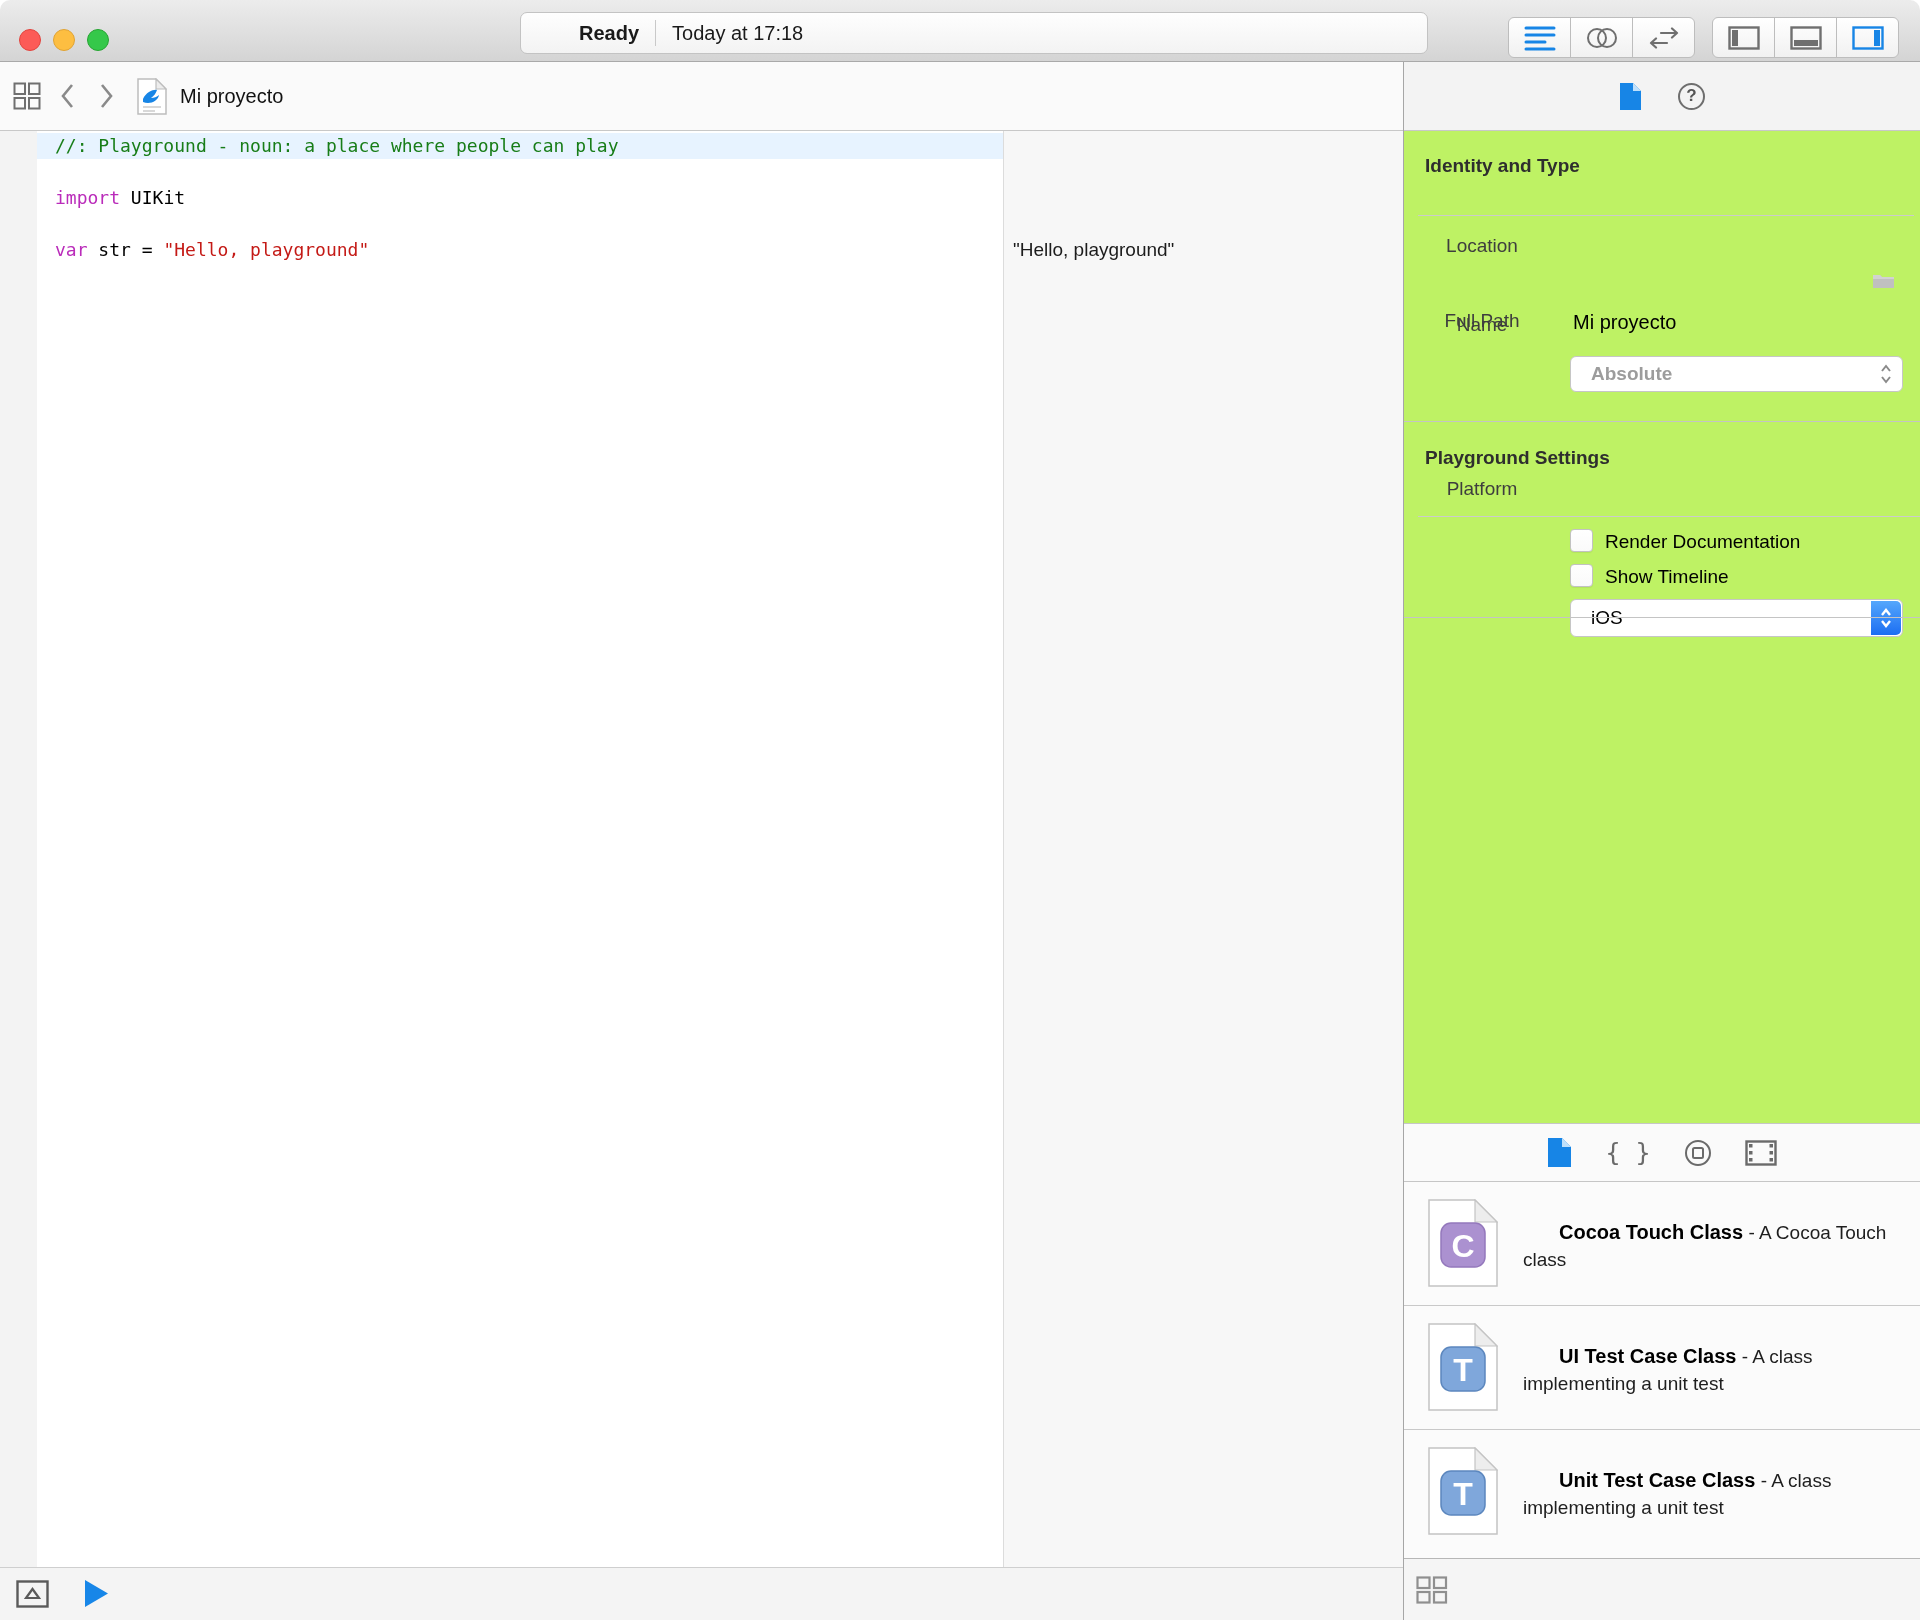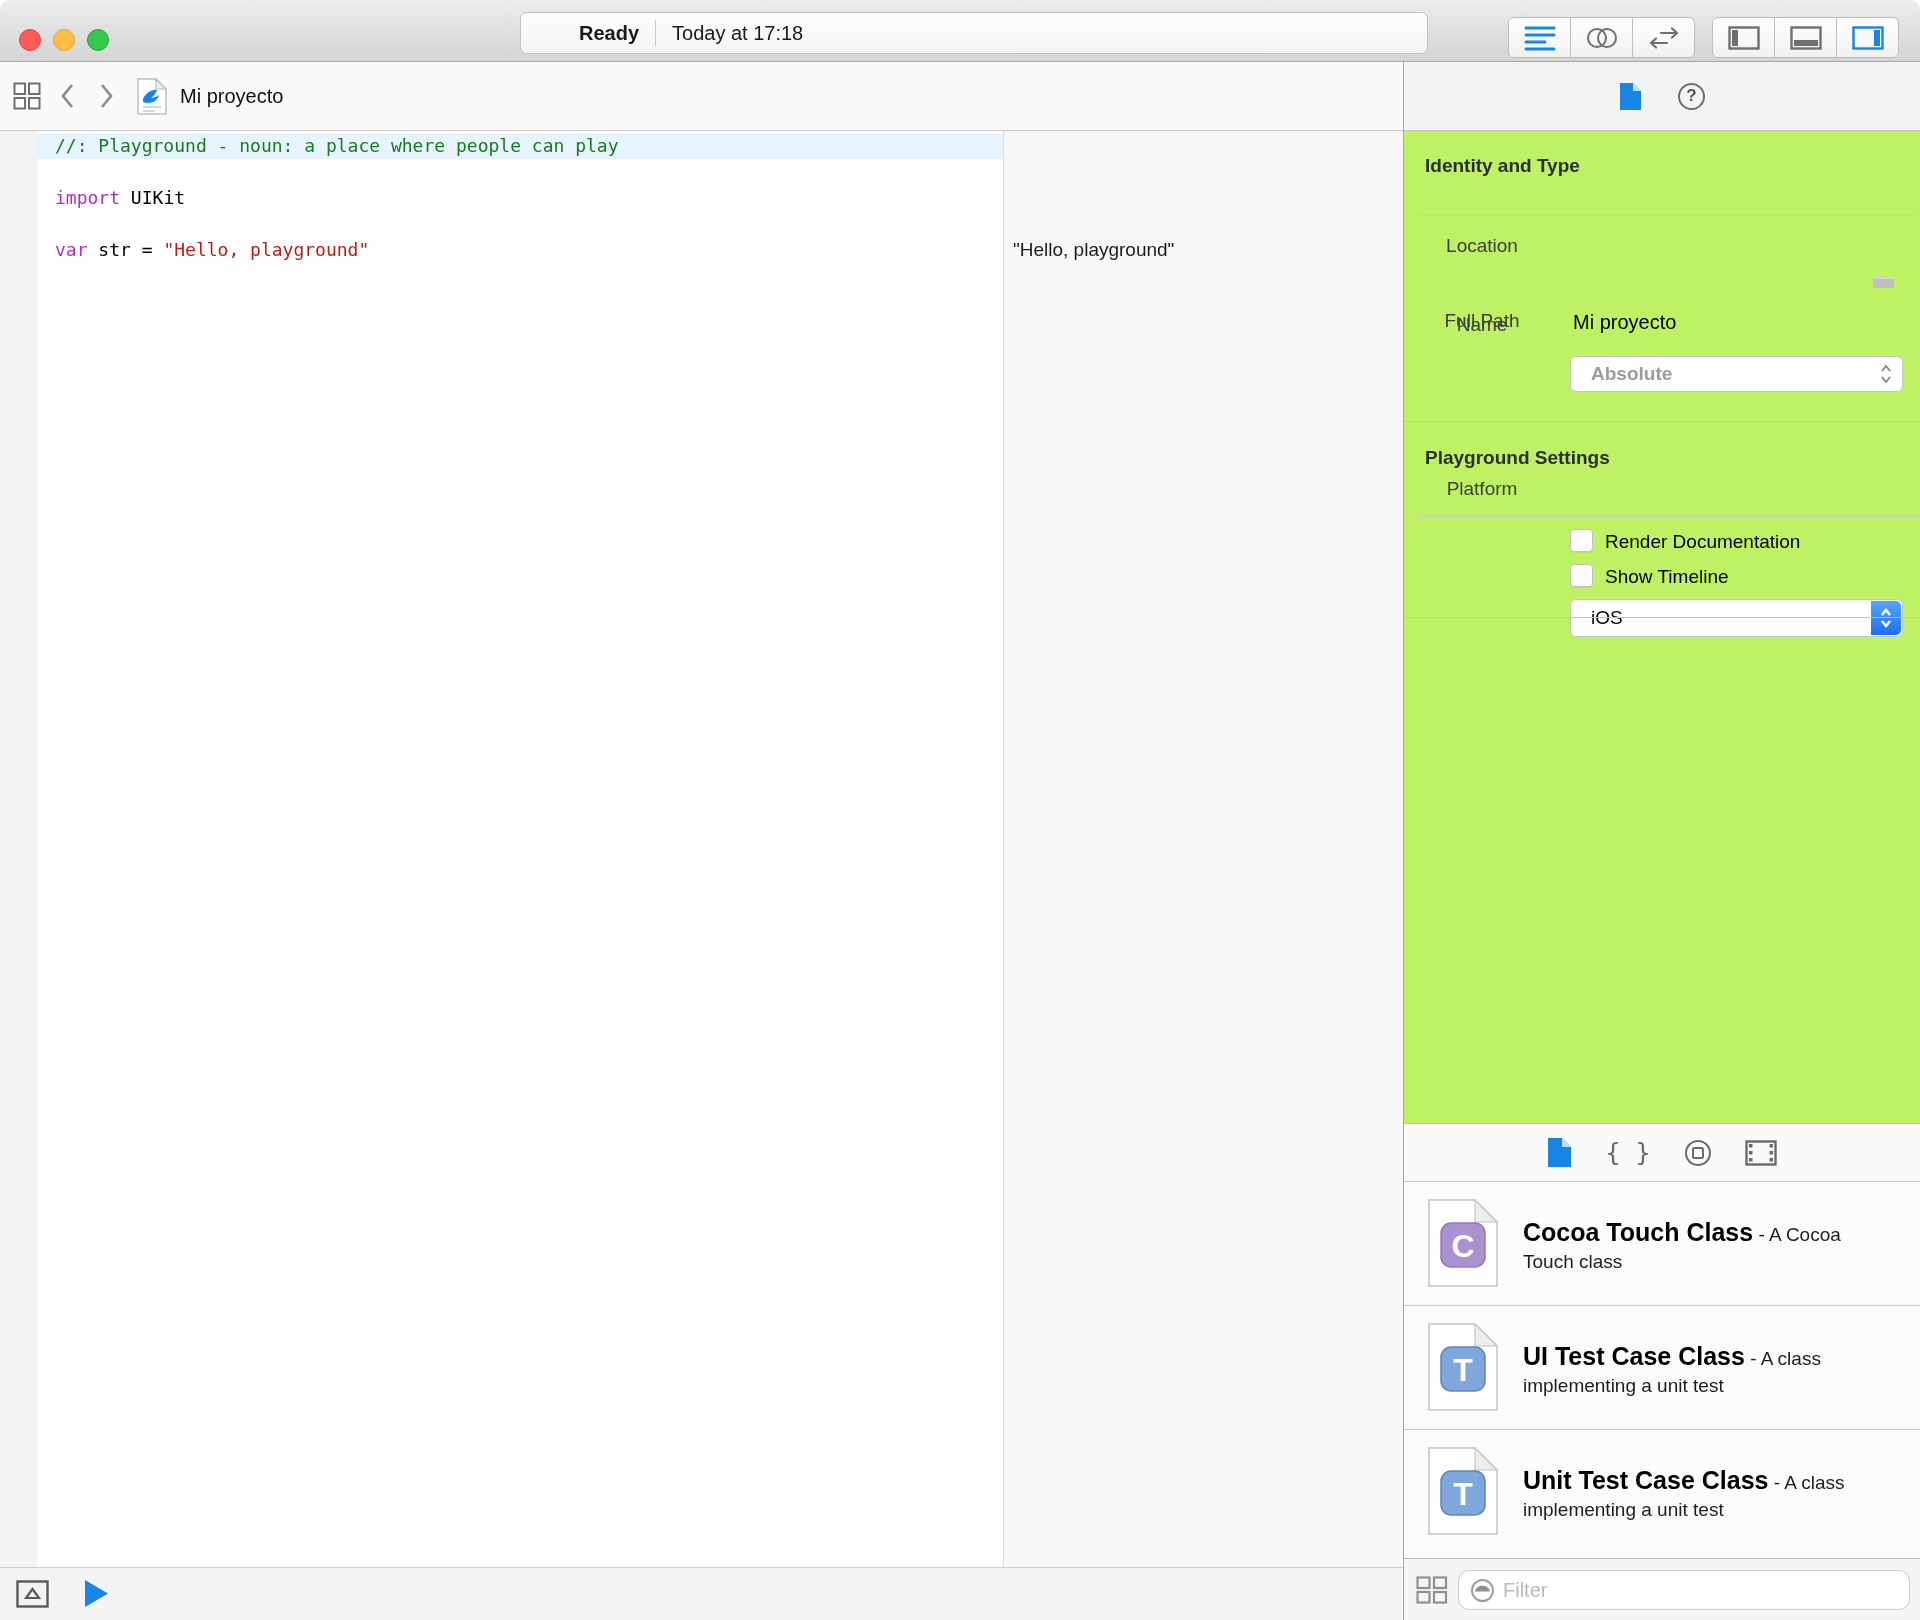--- a/index.html
+++ b/index.html
@@ -93,21 +93,21 @@
   
   .library-strip{position:absolute;left:0;top:992px;width:516px;height:59px;background:#FAFAFA;
     border-top:1px solid #C6C6C6;border-bottom:1px solid #C6C6C6;
     display:flex;align-items:center;justify-content:center;gap:33px;}
   .braces-glyph{font-family:"DejaVu Sans Mono",monospace;font-size:25px;color:#6A6A6A;line-height:1;}
   .library-list{position:absolute;left:0;top:1051px;width:516px;height:376px;background:#FBFBFB;}
   .lib-item{position:relative;height:124px;border-bottom:1px solid #C9C9C9;}
   .lib-item:last-child{height:128px;border-bottom:none;}
   .doc-icon{position:absolute;left:24px;top:17px;}
   .lib-text{position:absolute;left:119px;top:37px;width:372px;font-size:19px;line-height:27px;color:#1E1E1E;}
-  .lib-text b{font-size:25px;color:#000;}
+  .lib-text b{font-size:20px;color:#000;margin-left:36px;}
 
   
   .filter-bar{position:absolute;left:0;top:1427px;width:516px;height:62px;background:#F5F5F5;border-top:1px solid #B7B7B7;}
   .grid-btn{position:absolute;left:12px;top:17px;display:flex;}
   .filter-field{position:absolute;left:54px;top:11px;width:452px;height:40px;}
   .filter-field input{width:100%;height:100%;border:1.5px solid #CBCBCB;border-radius:11px;background:#fff;
     padding:0 12px 0 44px;font-size:20px;color:#333;outline:none;font-family:"Liberation Sans",sans-serif;}
   .filter-field input::placeholder{color:#B9B9B9;}
   .filter-glyph{position:absolute;left:12px;top:8px;}
 </style>
@@ -370,25 +370,16 @@
 
     <div class="filter-bar">
       <span class="grid-btn">
         <svg width="32" height="28" viewBox="0 0 32 28" fill="none" stroke="#8F8F8F" stroke-width="2.2">
           <rect x="1.5" y="1.5" width="12" height="10.5"></rect>
           <rect x="18" y="1.5" width="12" height="10.5"></rect>
           <rect x="1.5" y="16" width="12" height="10.5"></rect>
           <rect x="18" y="16" width="12" height="10.5"></rect>
         </svg>
       </span>
-      <span class="filter-field">
-        <input type="text" placeholder="Filter" style="">
-        <span class="filter-glyph">
-          <svg width="25" height="25" viewBox="0 0 25 25">
-            <circle cx="12.5" cy="12.5" r="10.5" fill="none" stroke="#9E9E9E" stroke-width="2"></circle>
-            <path d="M4.8 13.5 A 8 8 0 0 1 20.2 13.5 Z" fill="#8F8F8F"></path>
-          </svg>
-        </span>
-      </span>
     </div>
   </aside>
 
 </div>
 
 </body></html>

